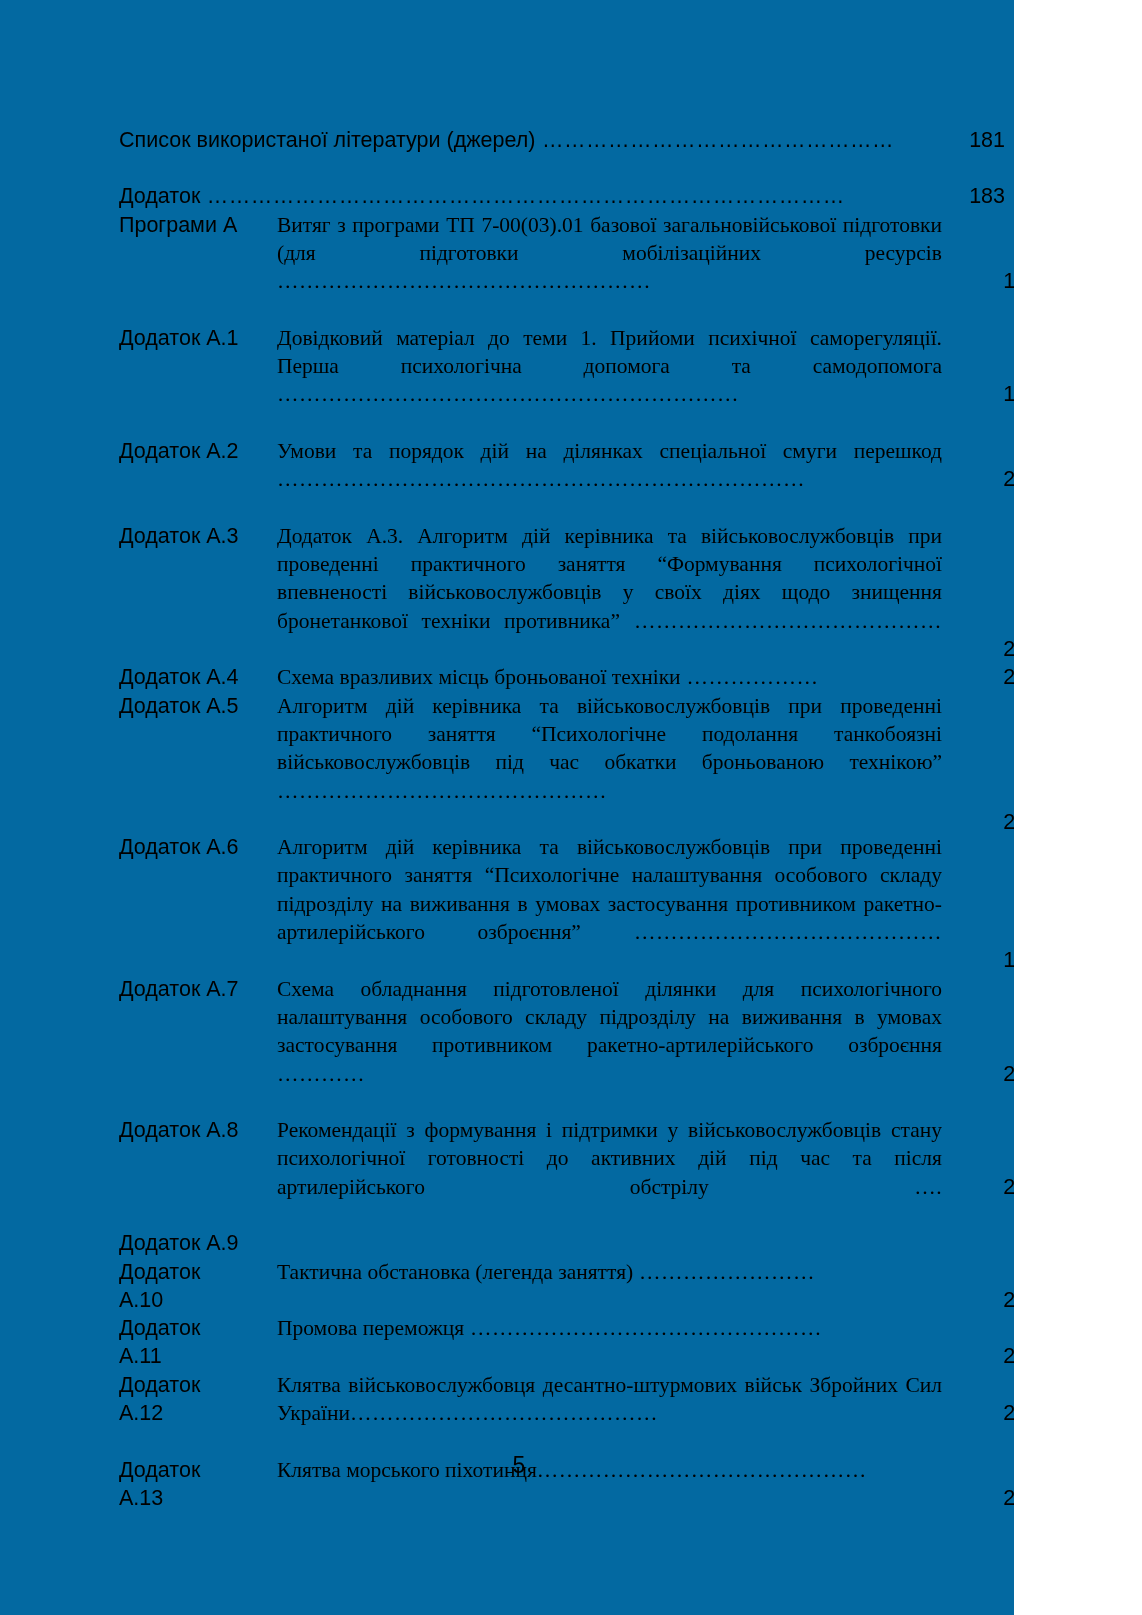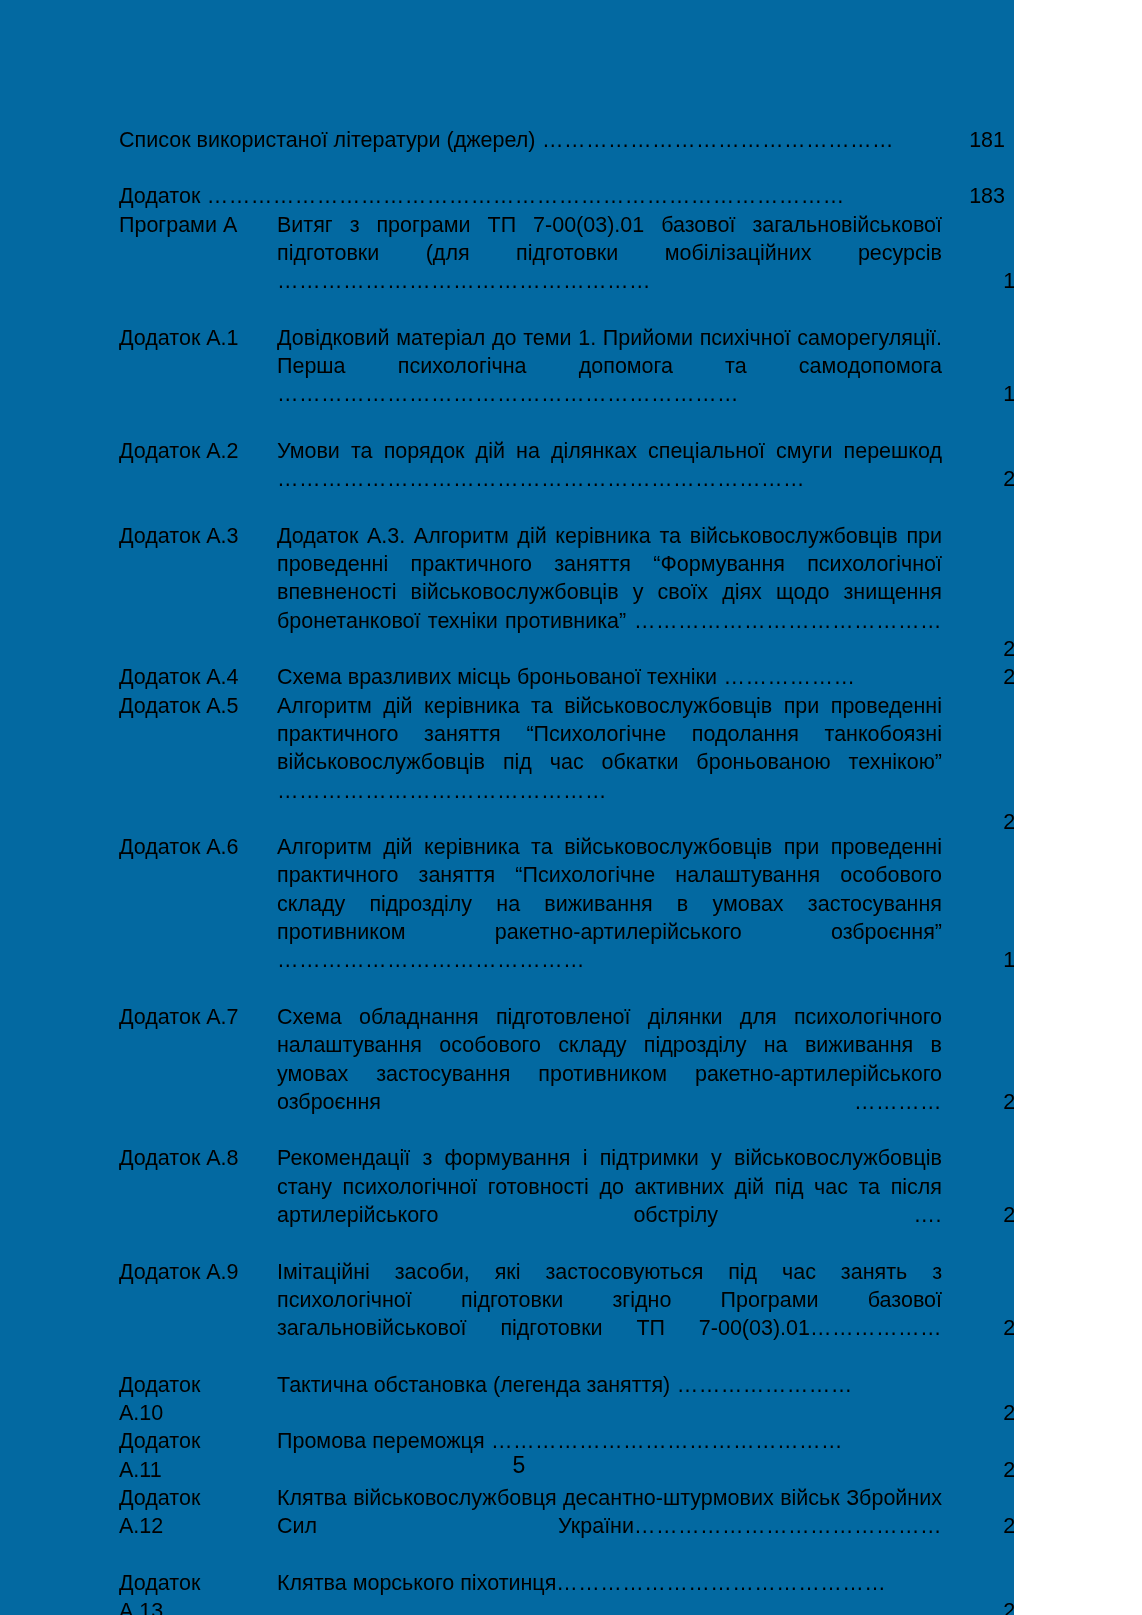--- a/index.html
+++ b/index.html
@@ -43,20 +43,21 @@
     flex: 1 1 auto;
     position: relative;
   }
   .entry-text {
     font-size: 21.5px;
     line-height: 28.3px;
     text-align: justify;
     text-justify: inter-word;
     width: 665px;
     hyphens: none;
+    font-family: Liberation Serif, serif;
   }
   
   .entry-text::after {
     content: "";
     display: inline-block;
     width: 100%;
     height: 0;
   }
   .entry-text.no-justify { text-align: left; }
   .entry-text.no-justify::after { content: none; }
@@ -175,24 +176,20 @@
         </div>
         <div class="toc-row">
           <div class="label-col">Додаток А.8</div>
           <div class="entry-col">
             <div class="entry-text"><span>Рекомендації з формування і підтримки у військовослужбовців стану психологічної готовності до активних дій під час та після артилерійського обстрілу</span><span class="dots"> ….</span></div>
             <span class="pagenum" style="top: 56.6px;">257</span>
           </div>
         </div>
         <div class="toc-row">
           <div class="label-col">Додаток А.9</div>
-          <div class="entry-col">
-            <div class="entry-text"><span>Імітаційні засоби, які застосовуються під час занять з психологічної підготовки згідно Програми базової загальновійськової підготовки ТП 7-00(03).01</span><span class="dots">………………</span></div>
-            <span class="pagenum" style="top: 56.6px;">258</span>
-          </div>
         </div>
         <div class="toc-row">
           <div class="label-col">Додаток
 А.10</div>
           <div class="entry-col">
             <div class="entry-text no-justify"><span>Тактична обстановка (легенда заняття)</span><span class="dots"> ……………………</span></div>
             <span class="pagenum" style="top: 28.3px;">264</span>
           </div>
         </div>
         <div class="toc-row">

